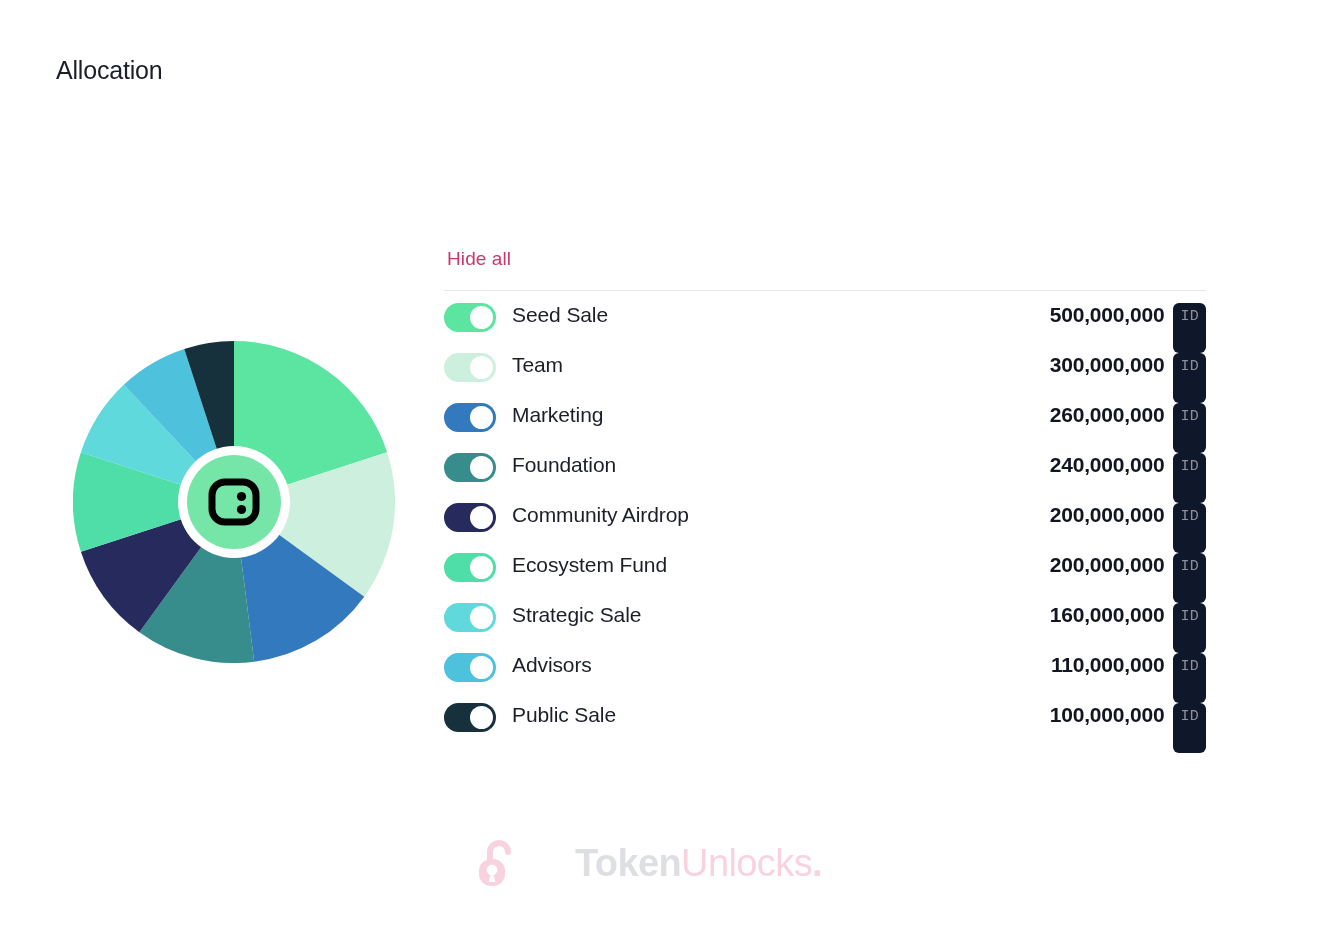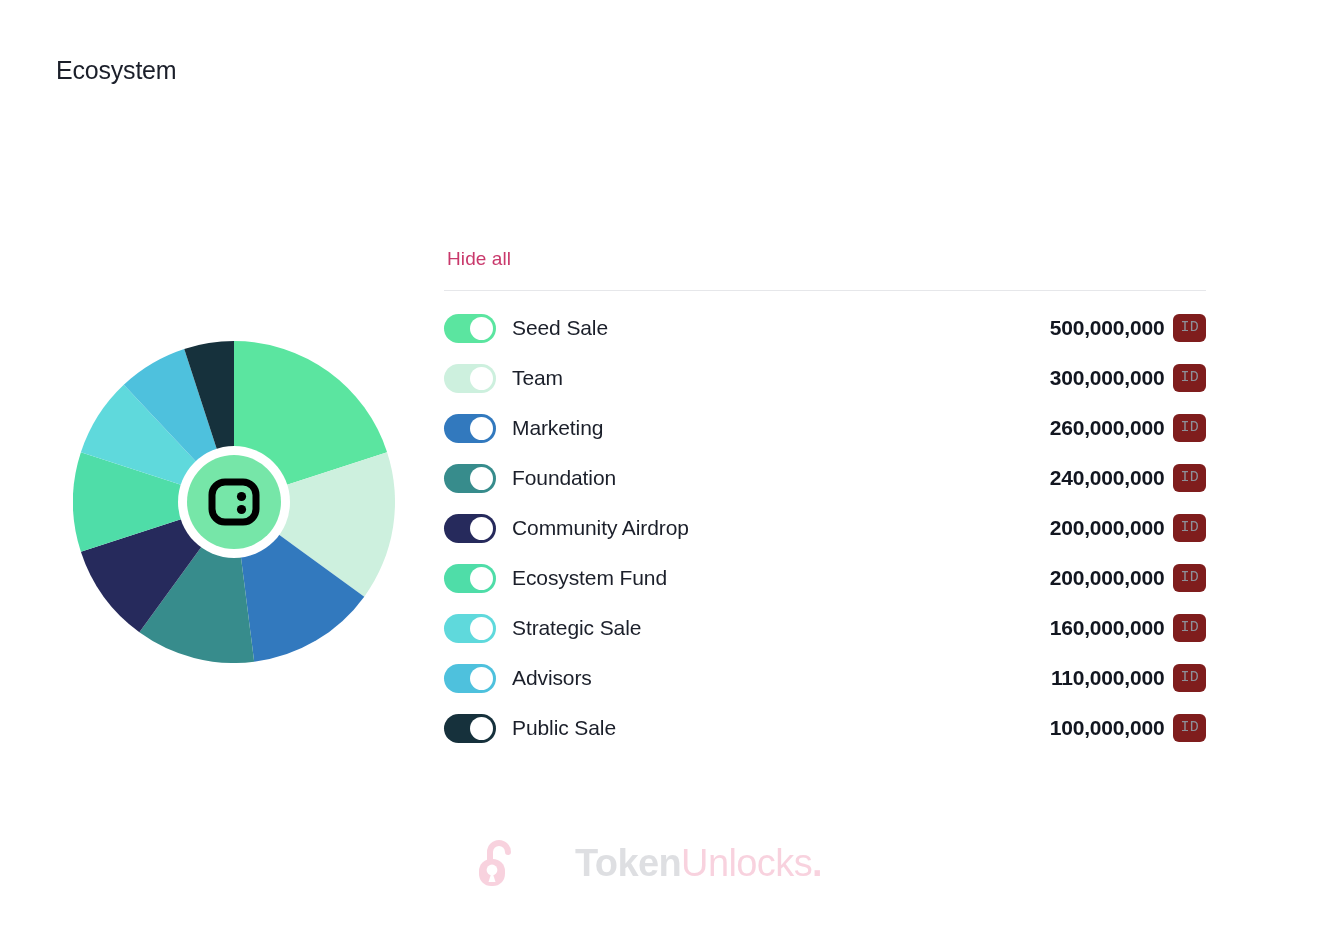--- a/index.html
+++ b/index.html
@@ -87,21 +87,20 @@
     background: #e6e7ea;
     width: 100%;
     margin-bottom: 12px;
   }
   .legend-list {
     display: flex;
     flex-direction: column;
   }
   .legend-row {
     display: flex;
-    align-items: center;
     height: 50px;
     cursor: pointer;
   }
   .toggle {
     position: relative;
     width: 52px;
     height: 29px;
     border-radius: 15px;
     flex: 0 0 auto;
     cursor: pointer;
@@ -129,21 +128,21 @@
   .legend-value {
     font-size: 21px;
     font-weight: 700;
     color: #121620;
     letter-spacing: -0.2px;
     text-align: right;
     white-space: nowrap;
   }
   .id-badge {
     margin-left: 9px;
-    background: #7f1d1d;
+    background: #0f172a;
     color: #8d9099;
     border-radius: 6px;
     font-family: "Liberation Mono", monospace;
     font-size: 15px;
     line-height: 1;
     padding: 6px 7px 7px 7px;
     letter-spacing: 0.3px;
   }
 
   
@@ -164,21 +163,21 @@
     letter-spacing: -0.6px;
     line-height: 1;
   }
   .wm-token { color: #6b7280; }
   .wm-unlocks { color: #e1366f; font-weight: 400; }
   .wm-dot { color: #e1366f; font-weight: 700; }
 </style>
 </head>
 <body>
 
-<div class="page-title">Ecosystem</div>
+<div class="page-title">Allocation</div>
 
 <div class="chart-area">
   <svg class="donut-svg" viewBox="0 0 322 322">
     <g id="donut-slices">
         <path d="M 161 161 L 161 0 A 161 161 0 0 1 314.1200991235197 111.24826390563348 Z" fill="#5BE5A0"></path>
         <path d="M 161 161 L 314.1200991235197 111.24826390563348 A 161 161 0 0 1 291.25173609436655 255.63342561908817 Z" fill="#CDF0DE"></path>
         <path d="M 161 161 L 291.25173609436655 255.63342561908817 A 161 161 0 0 1 181.17865060385296 320.73046691163097 Z" fill="#3279BE"></path>
         <path d="M 161 161 L 181.17865060385296 320.73046691163097 A 161 161 0 0 1 66.36657438091184 291.25173609436655 Z" fill="#378C8C"></path>
         <path d="M 161 161 L 66.36657438091184 291.25173609436655 A 161 161 0 0 1 7.879900876480292 210.75173609436655 Z" fill="#262A5C"></path>
         <path d="M 161 161 L 7.879900876480292 210.75173609436655 A 161 161 0 0 1 7.879900876480292 111.24826390563342 Z" fill="#4FDDA8"></path>

